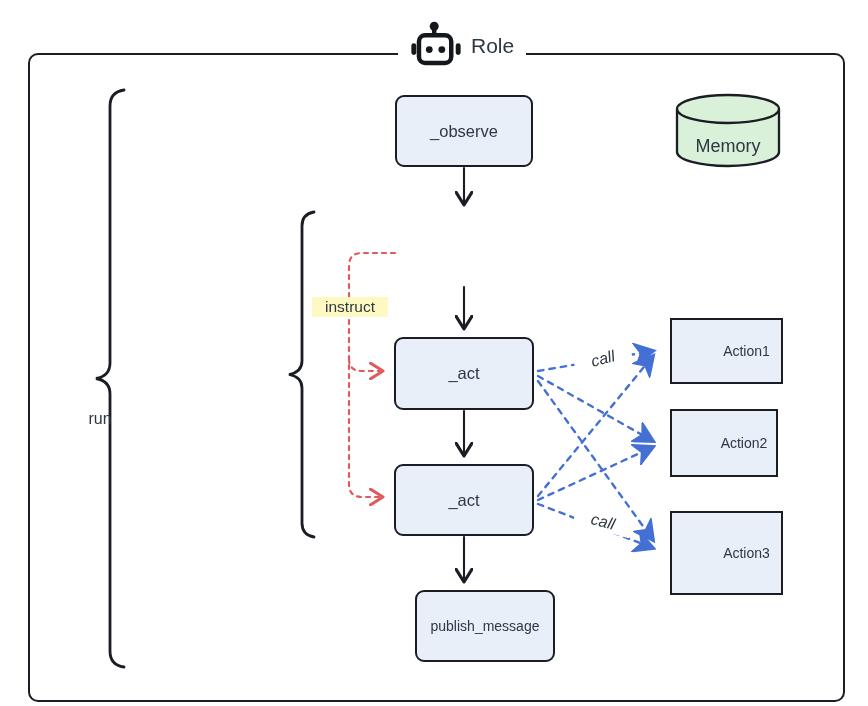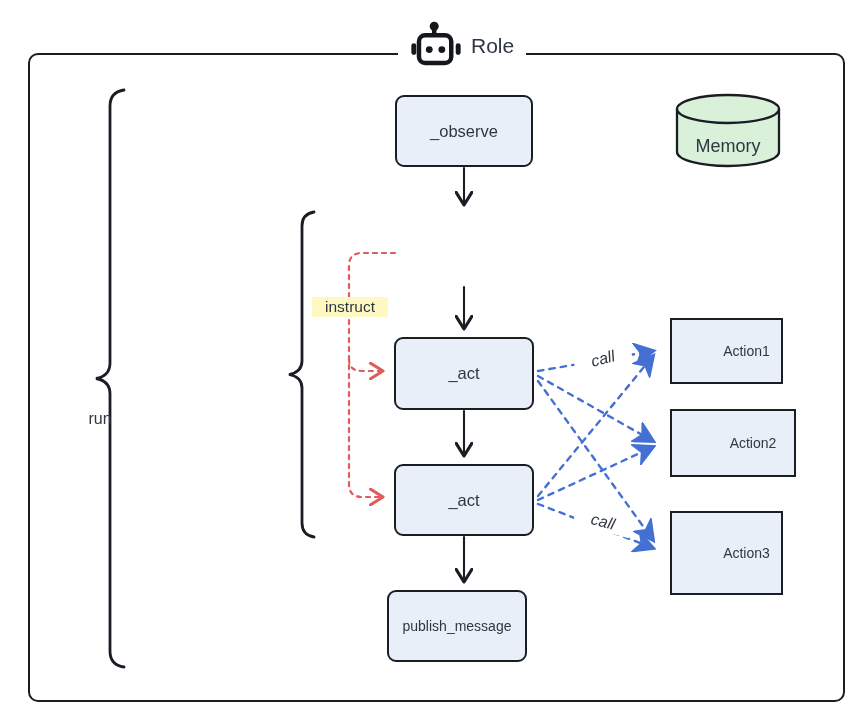--- a/index.html
+++ b/index.html
@@ -19,23 +19,23 @@
 
   .node{position:absolute;display:flex;align-items:center;justify-content:center;
         background:var(--node-fill);border:2.4px solid var(--node-border);
         color:var(--text);text-align:center;box-sizing:border-box;}
   .rounded{border-radius:9px;font-size:16.5px;}
   .square{border-radius:0;font-size:14px;padding-left:40px;}
   .n-observe{left:395px;top:95px;width:138px;height:72px;}
   .n-plan{left:394px;top:214px;width:140px;height:72px;}
   .n-act1{left:394px;top:337px;width:140px;height:73px;}
   .n-act2{left:394px;top:464px;width:140px;height:72px;}
-  .n-publish{left:387px;top:590px;width:140px;height:72px;font-size:14px;}
+  .n-publish{left:415px;top:590px;width:140px;height:72px;font-size:14px;}
   .n-action1{left:670px;top:318px;width:113px;height:66px;}
-  .n-action2{left:670px;top:409px;width:126px;height:68px;}
+  .n-action2{left:670px;top:409px;width:108px;height:68px;}
   .n-action3{left:670px;top:511px;width:113px;height:84px;}
 
   .title-badge{position:absolute;left:398px;top:14px;height:64px;display:flex;
                align-items:center;gap:9px;background:#fff;padding:0 12px;}
   .title-badge .title-text{font-size:21px;color:var(--text);}
 
   .memory-label{position:absolute;left:677px;top:136px;width:102px;text-align:center;
                 font-size:18px;color:var(--text);}
 
   .lbl{position:absolute;color:var(--text);text-align:center;}

